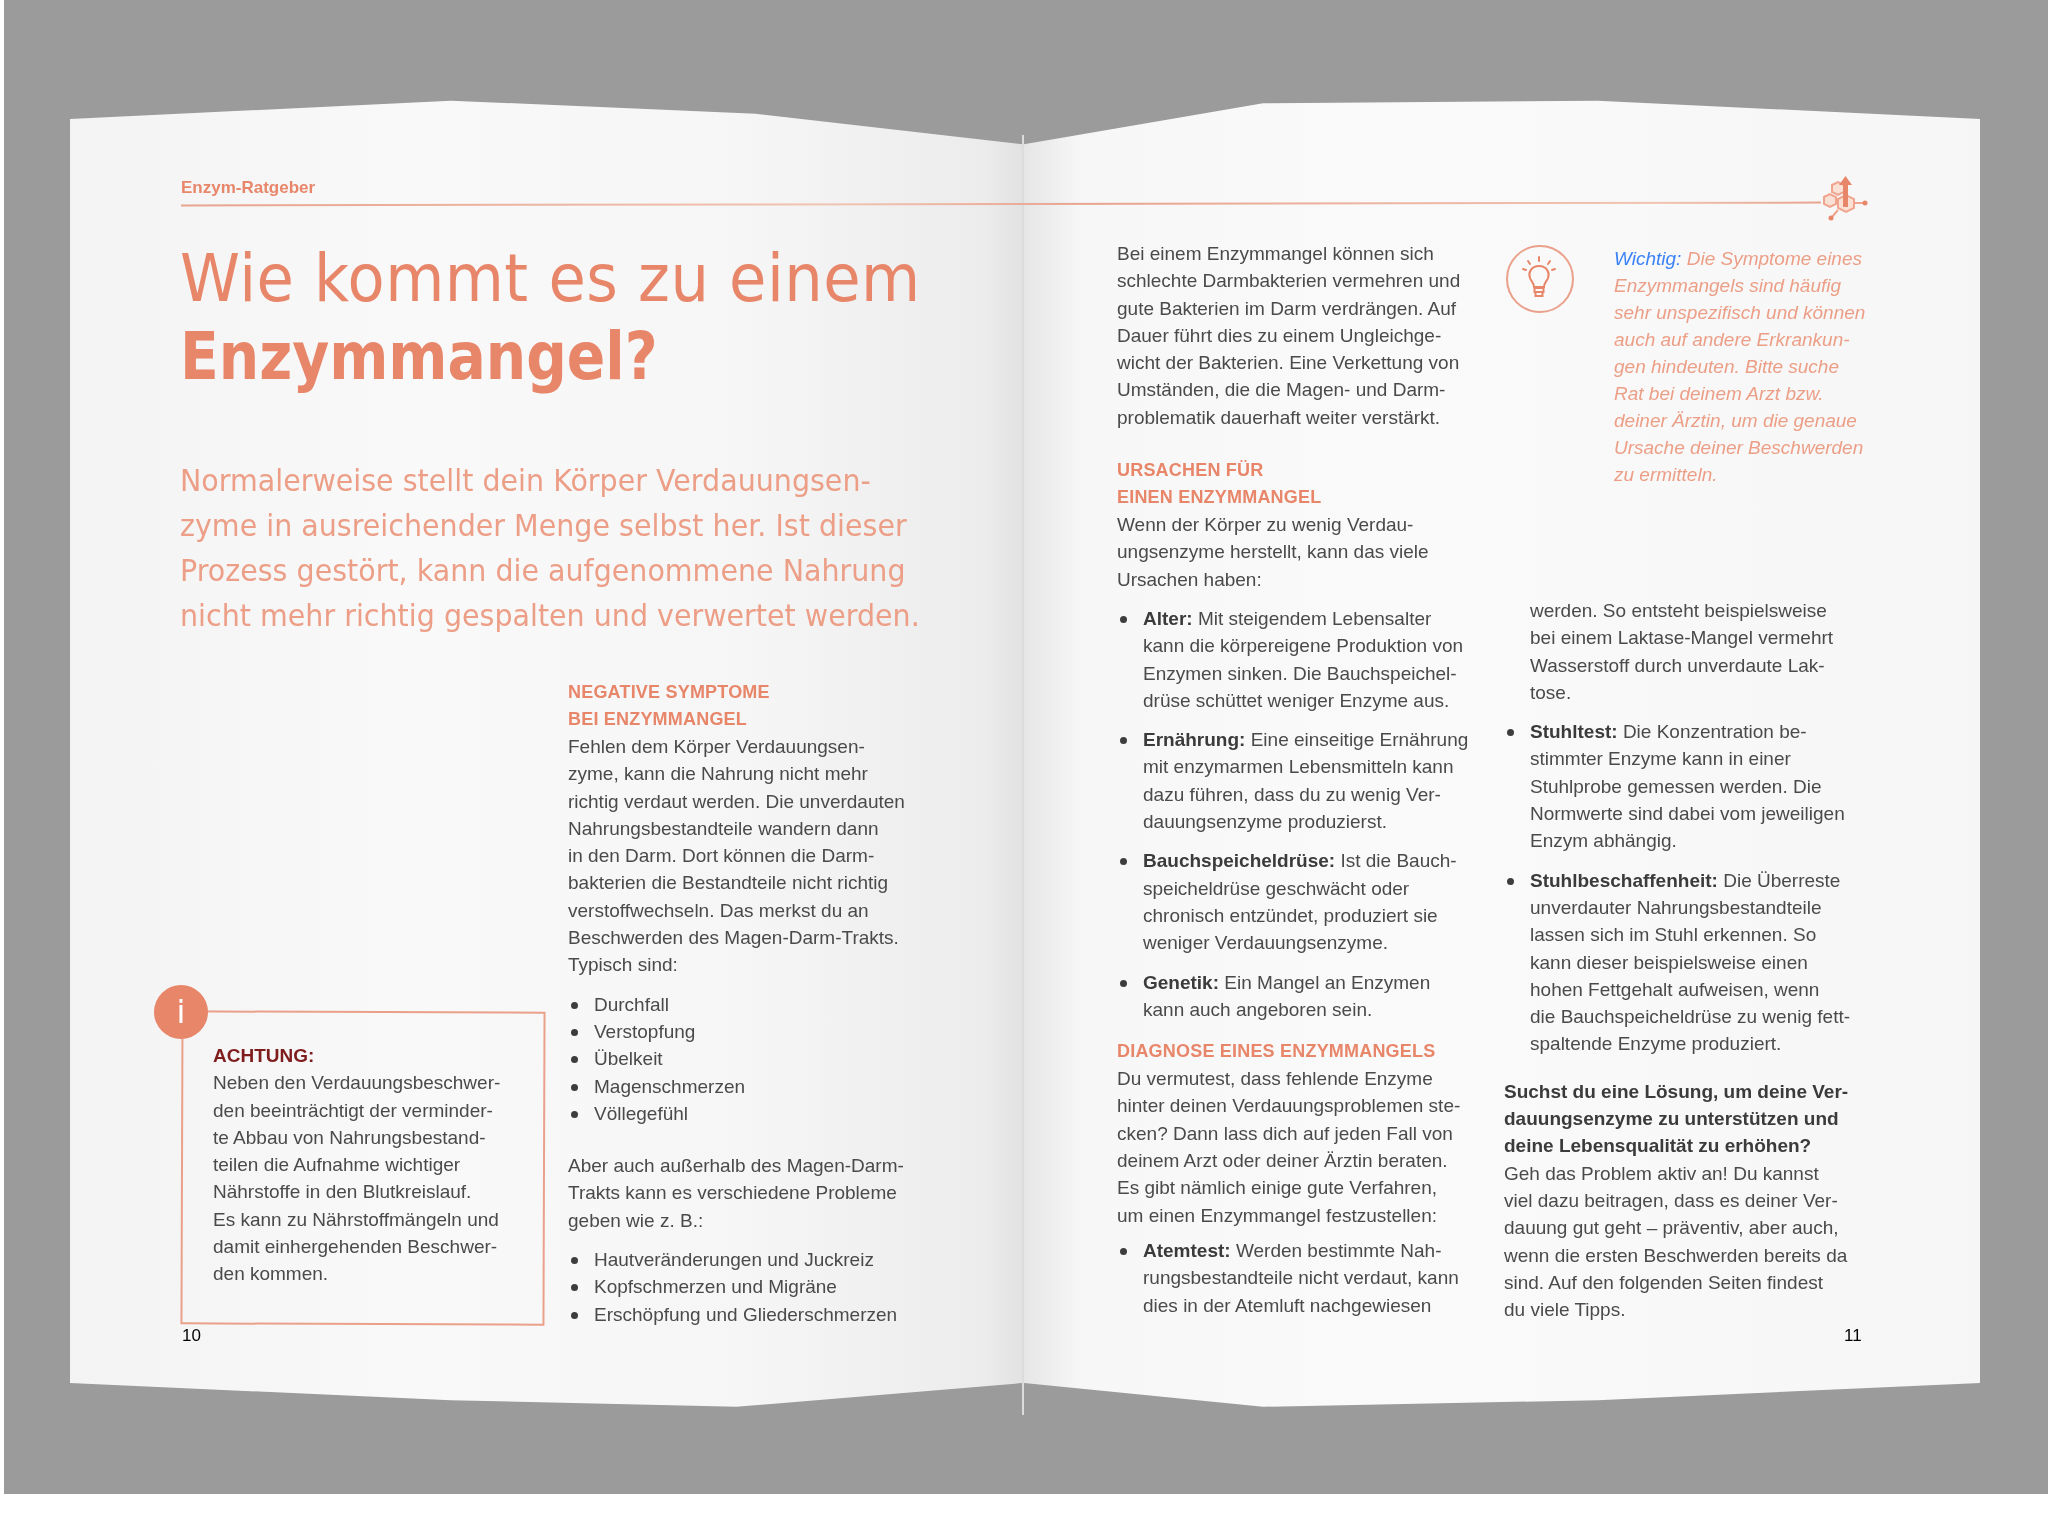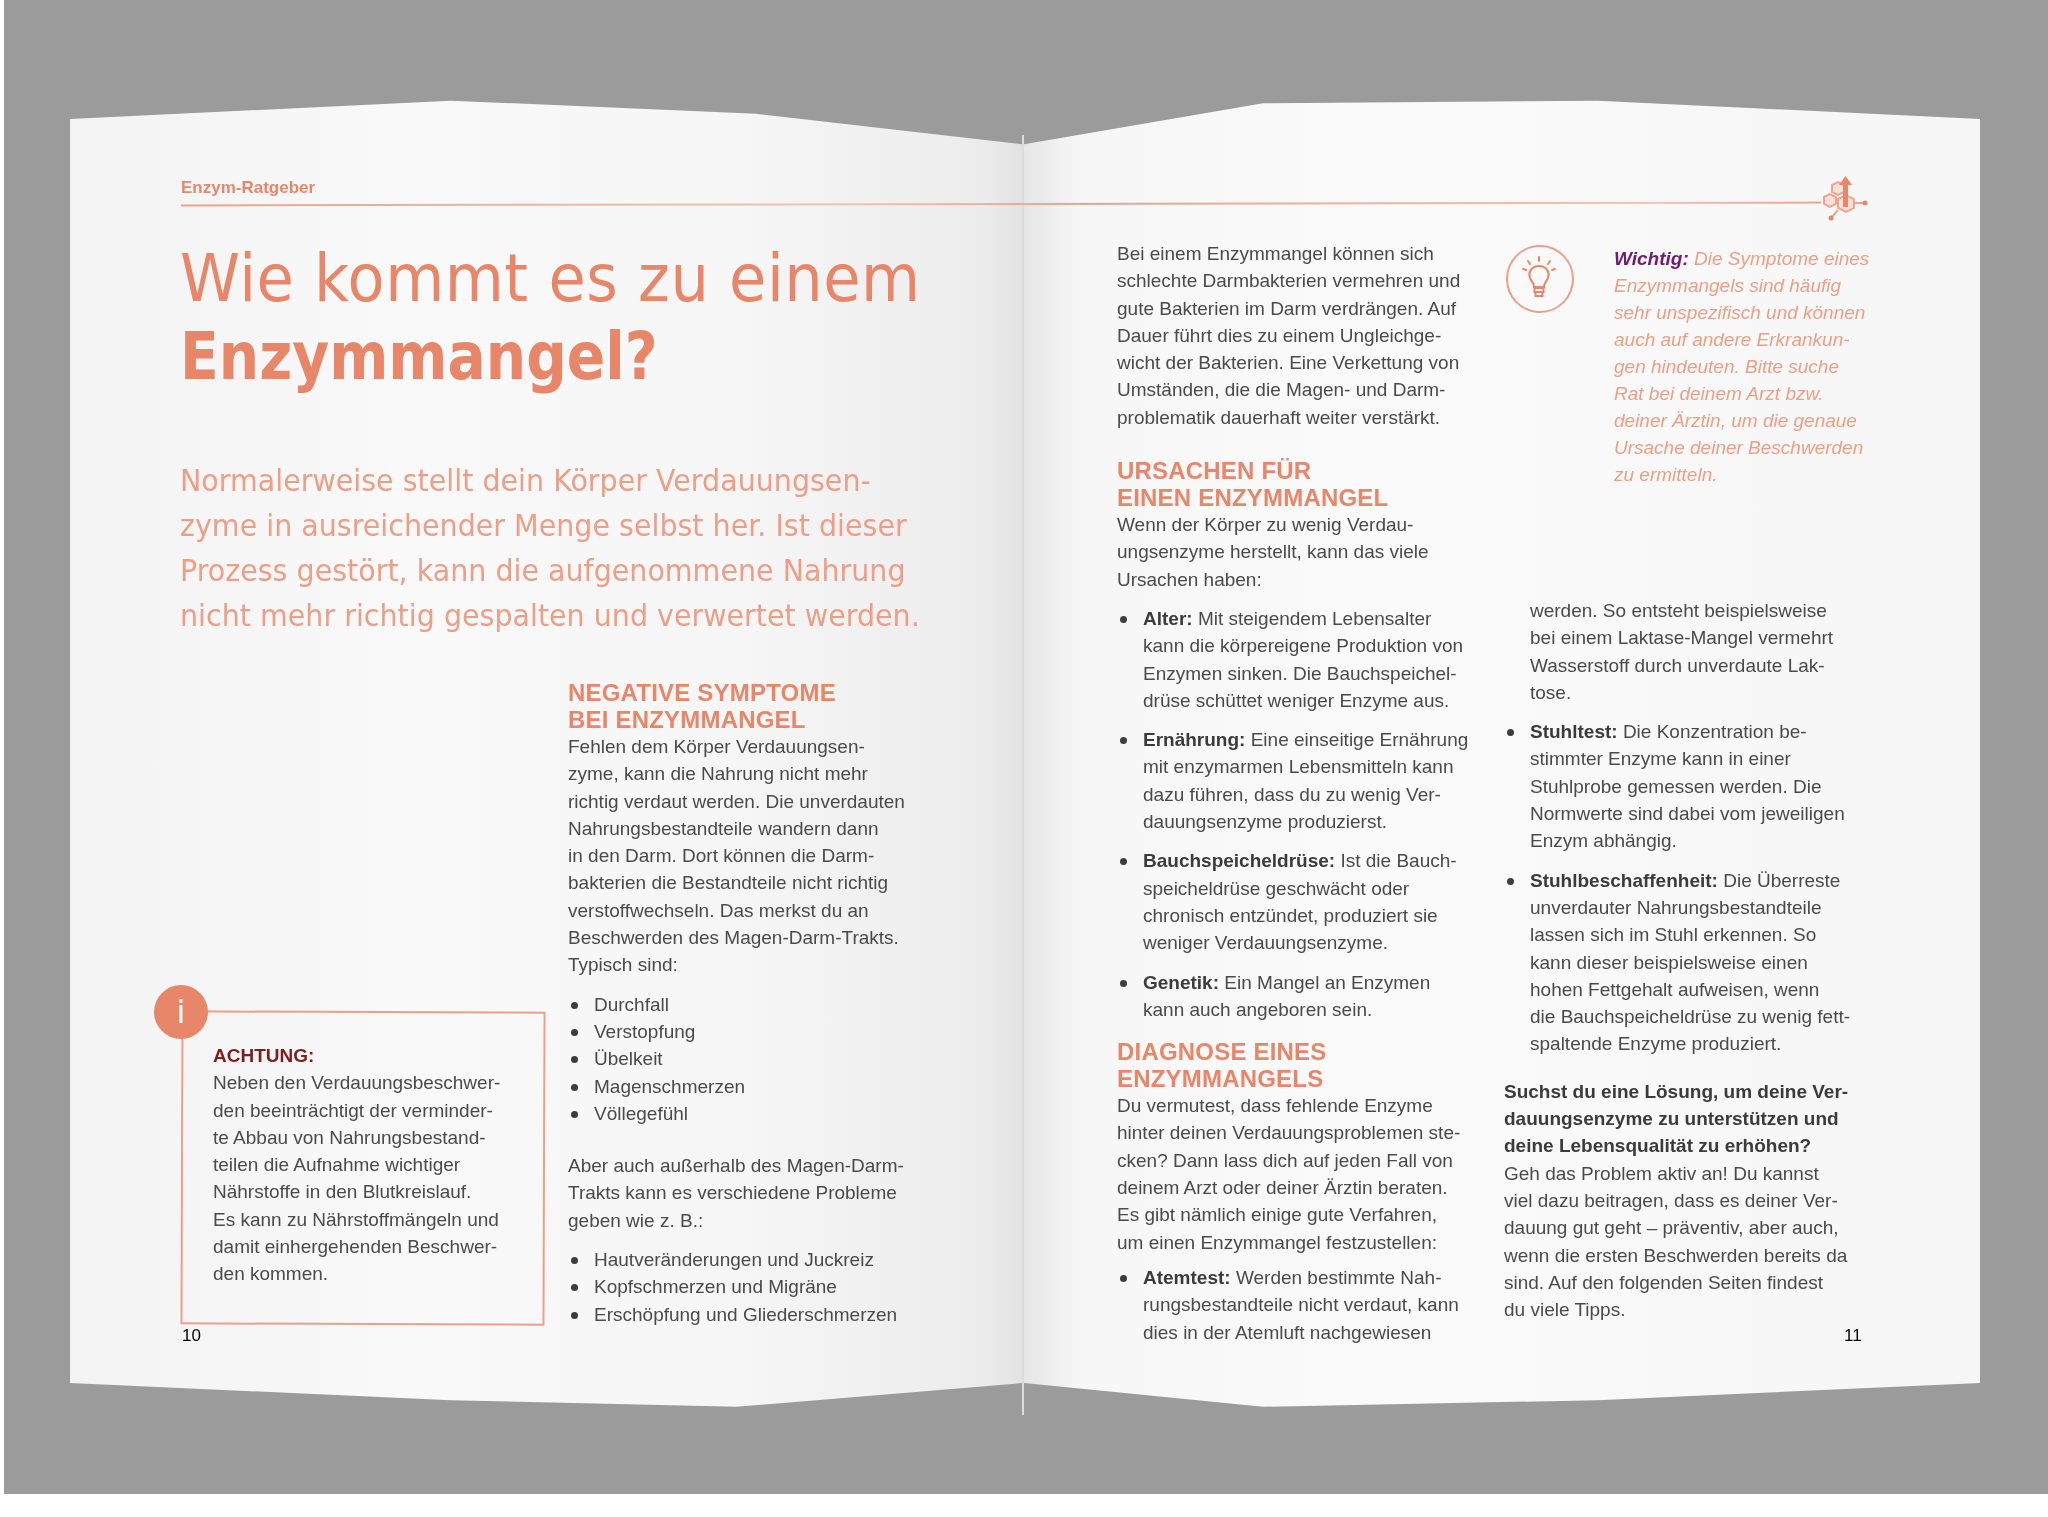--- a/index.html
+++ b/index.html
@@ -49,21 +49,21 @@
   }
   .intro {
     position:absolute; left:180px; top:458px; width:760px; font-size:31px; line-height:45px; color:#ec9e86;
     font-family: "DejaVu Sans", sans-serif; font-weight: normal;
     transform: scaleX(0.92); transform-origin: left;
   }
   .intro div { white-space: nowrap; }
 
   .col { position:absolute; font-size:19px; line-height:27.3px; color:#4a4a4a; }
   .col .line { white-space: nowrap; }
-  .h-sec { color:#e8866a; font-weight:bold; font-size:24px; line-height:27px; letter-spacing:0.2px; }
+  .h-sec { color:#e8866a; font-weight:bold; font-size:18px; line-height:27px; letter-spacing:0.2px; }
 
   .bul { position:relative; padding-left:26px; white-space: nowrap; }
   .bul::before {
     content:""; position:absolute; left:3px; top:11px; width:7px; height:7px; border-radius:50%; background:#3d3d3d;
   }
   .bul-block { position:relative; padding-left:26px; }
   .bul-block::before {
     content:""; position:absolute; left:3px; top:11px; width:7px; height:7px; border-radius:50%; background:#3d3d3d;
   }
   b { color:#3b3b3b; }
@@ -235,21 +235,21 @@
     <rect x="16.5" y="34" width="9" height="4"></rect>
     <rect x="17.5" y="38" width="7" height="4"></rect>
     <line x1="21" y1="3" x2="21" y2="7"></line>
     <line x1="10" y1="7" x2="12" y2="10"></line>
     <line x1="32" y1="7" x2="30" y2="10"></line>
     <line x1="5" y1="15" x2="8" y2="16"></line>
     <line x1="37" y1="15" x2="34" y2="16"></line>
   </g>
 </svg>
 <div class="tip">
-  <div><span style="font-weight:bold; color:#701a75;">Wichtig:</span><span> Die Symptome eines</span></div>
+  <div><span style="font-weight:normal; color:#3b82f6;">Wichtig:</span><span> Die Symptome eines</span></div>
   <div>Enzymmangels sind häufig</div>
   <div>sehr unspezifisch und können</div>
   <div>auch auf andere Erkrankun-</div>
   <div>gen hindeuten. Bitte suche</div>
   <div>Rat bei deinem Arzt bzw.</div>
   <div>deiner Ärztin, um die genaue</div>
   <div>Ursache deiner Beschwerden</div>
   <div>zu ermitteln.</div>
 </div>
 

